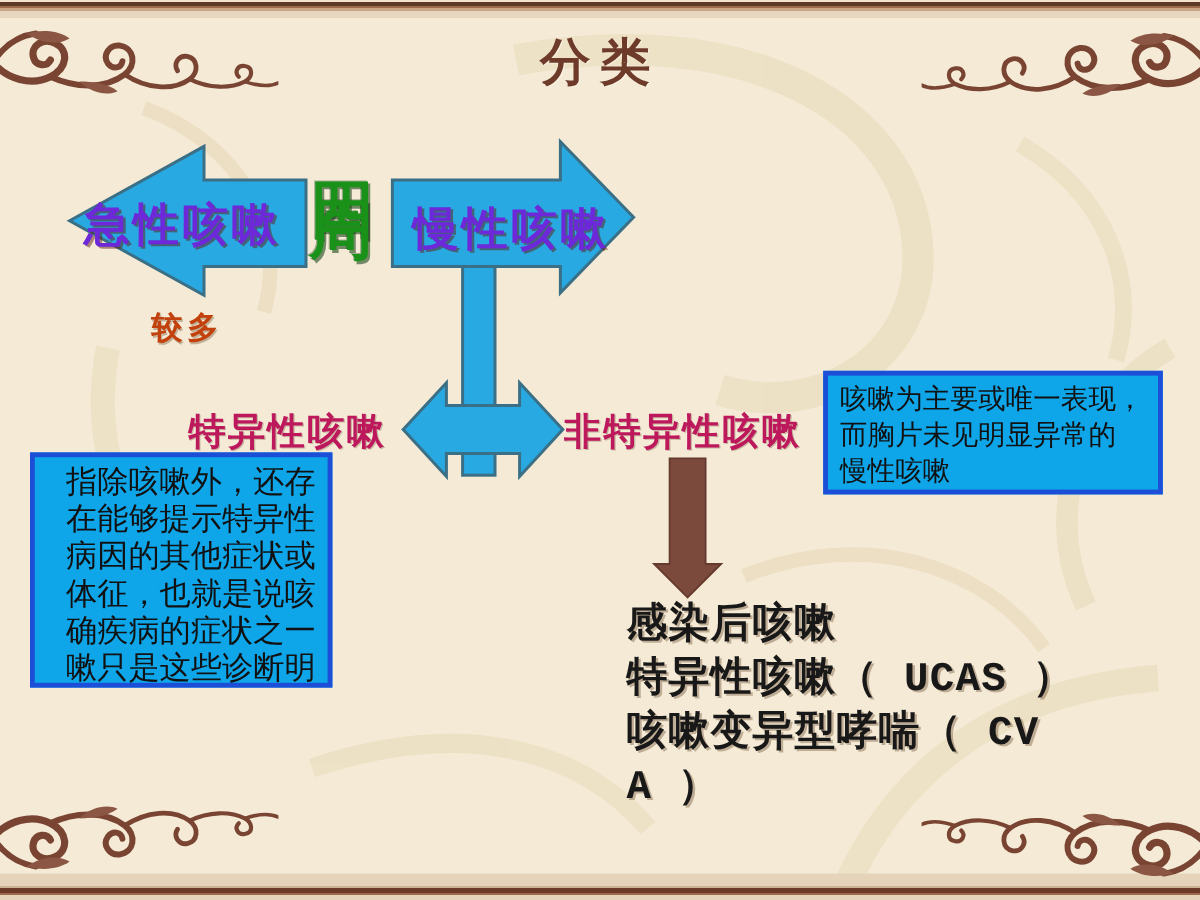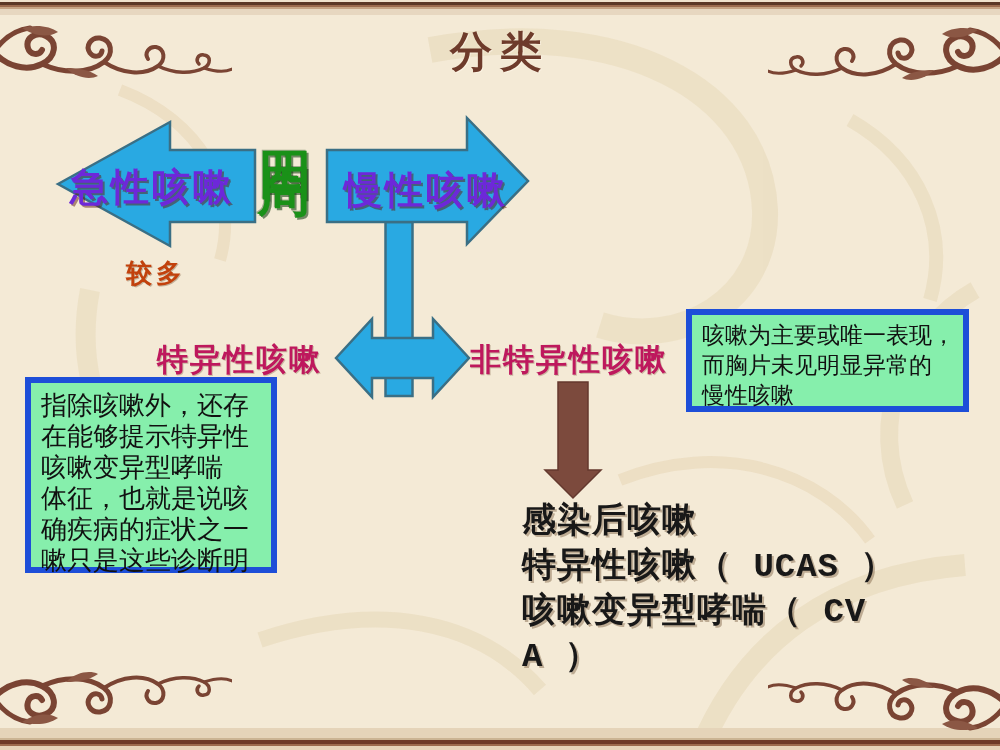--- a/index.html
+++ b/index.html
@@ -73,31 +73,31 @@
     font-family:"Liberation Serif","DejaVu Serif",serif;
     font-size:31px;font-weight:bold;letter-spacing:2px;
     color:#be185d;white-space:nowrap;
     text-shadow:1px 1px 0 rgba(120,90,60,.35);
   }
   .lbl-specific{left:157px;top:339px;}
   .lbl-nonspecific{left:470px;top:339px;}
   
   .def-box{
     position:absolute;box-sizing:border-box;
-    background:#86efac;border:6px solid #1d4ed8;
-    font-family:Liberation Serif, serif;
+    background:#0ea5e9;border:4px solid #1d4ed8;
+    font-family:Liberation Mono, monospace;
     color:#111;
   }
   .box-right{
     left:686px;top:309px;width:283px;height:103px;
     padding:6px 10px;font-size:23px;line-height:30px;
   }
   .box-left{
     left:25px;top:377px;width:252px;height:196px;
-    padding:7px 10px;font-size:26px;line-height:31px;
+    padding:7px 26px;font-size:26px;line-height:31px;
   }
   .def-box .ln{white-space:nowrap;}
   
   .outcomes{
     position:absolute;left:522px;top:500px;width:450px;
     font-size:34px;font-weight:bold;line-height:45px;
     color:#181818;letter-spacing:1px;
     text-shadow:2px 2px 0 rgba(110,80,50,.4);
   }
   .outcomes .ln{white-space:nowrap;font-family:Liberation Mono, monospace;}
@@ -177,21 +177,21 @@
 
   <div class="def-box box-right">
     <div class="ln">咳嗽为主要或唯一表现，</div>
     <div class="ln">而胸片未见明显异常的</div>
     <div class="ln">慢性咳嗽</div>
   </div>
 
   <div class="def-box box-left">
     <div class="ln">指除咳嗽外，还存</div>
     <div class="ln">在能够提示特异性</div>
-    <div class="ln">咳嗽变异型哮喘</div>
+    <div class="ln">病因的其他症状或</div>
     <div class="ln">体征，也就是说咳</div>
     <div class="ln">确疾病的症状之一</div>
     <div class="ln">嗽只是这些诊断明</div>
   </div>
 
   <div class="outcomes">
     <div class="ln">感染后咳嗽</div>
     <div class="ln">特异性咳嗽（ UCAS ）</div>
     <div class="ln">咳嗽变异型哮喘（ CV</div>
     <div class="ln">A ）</div>

